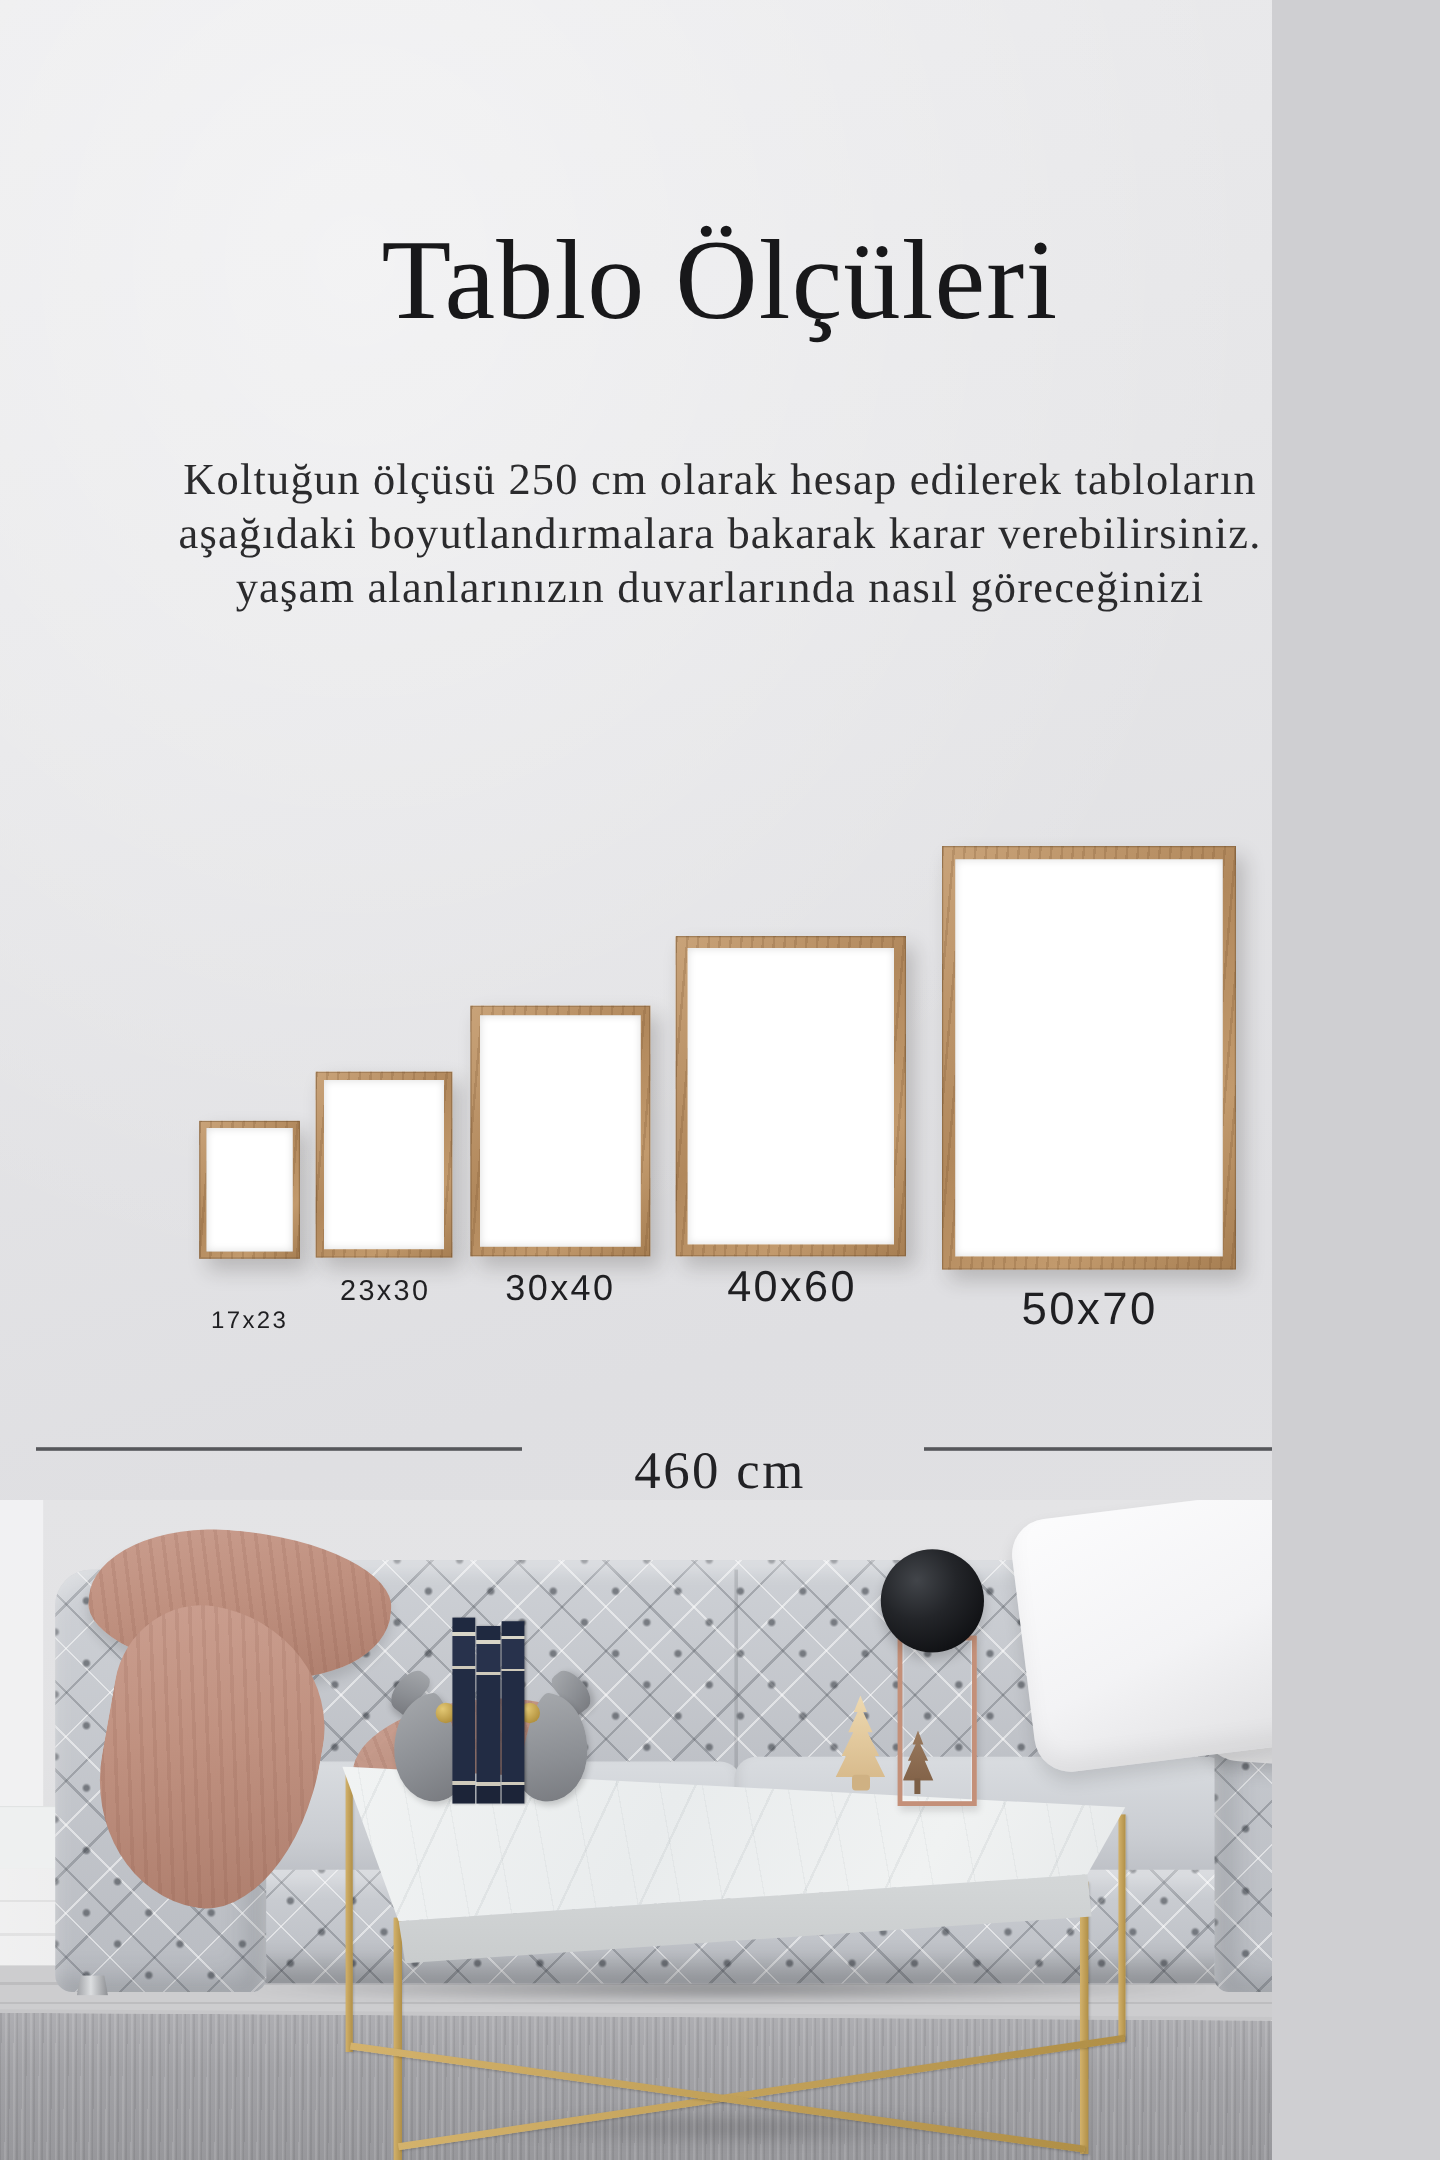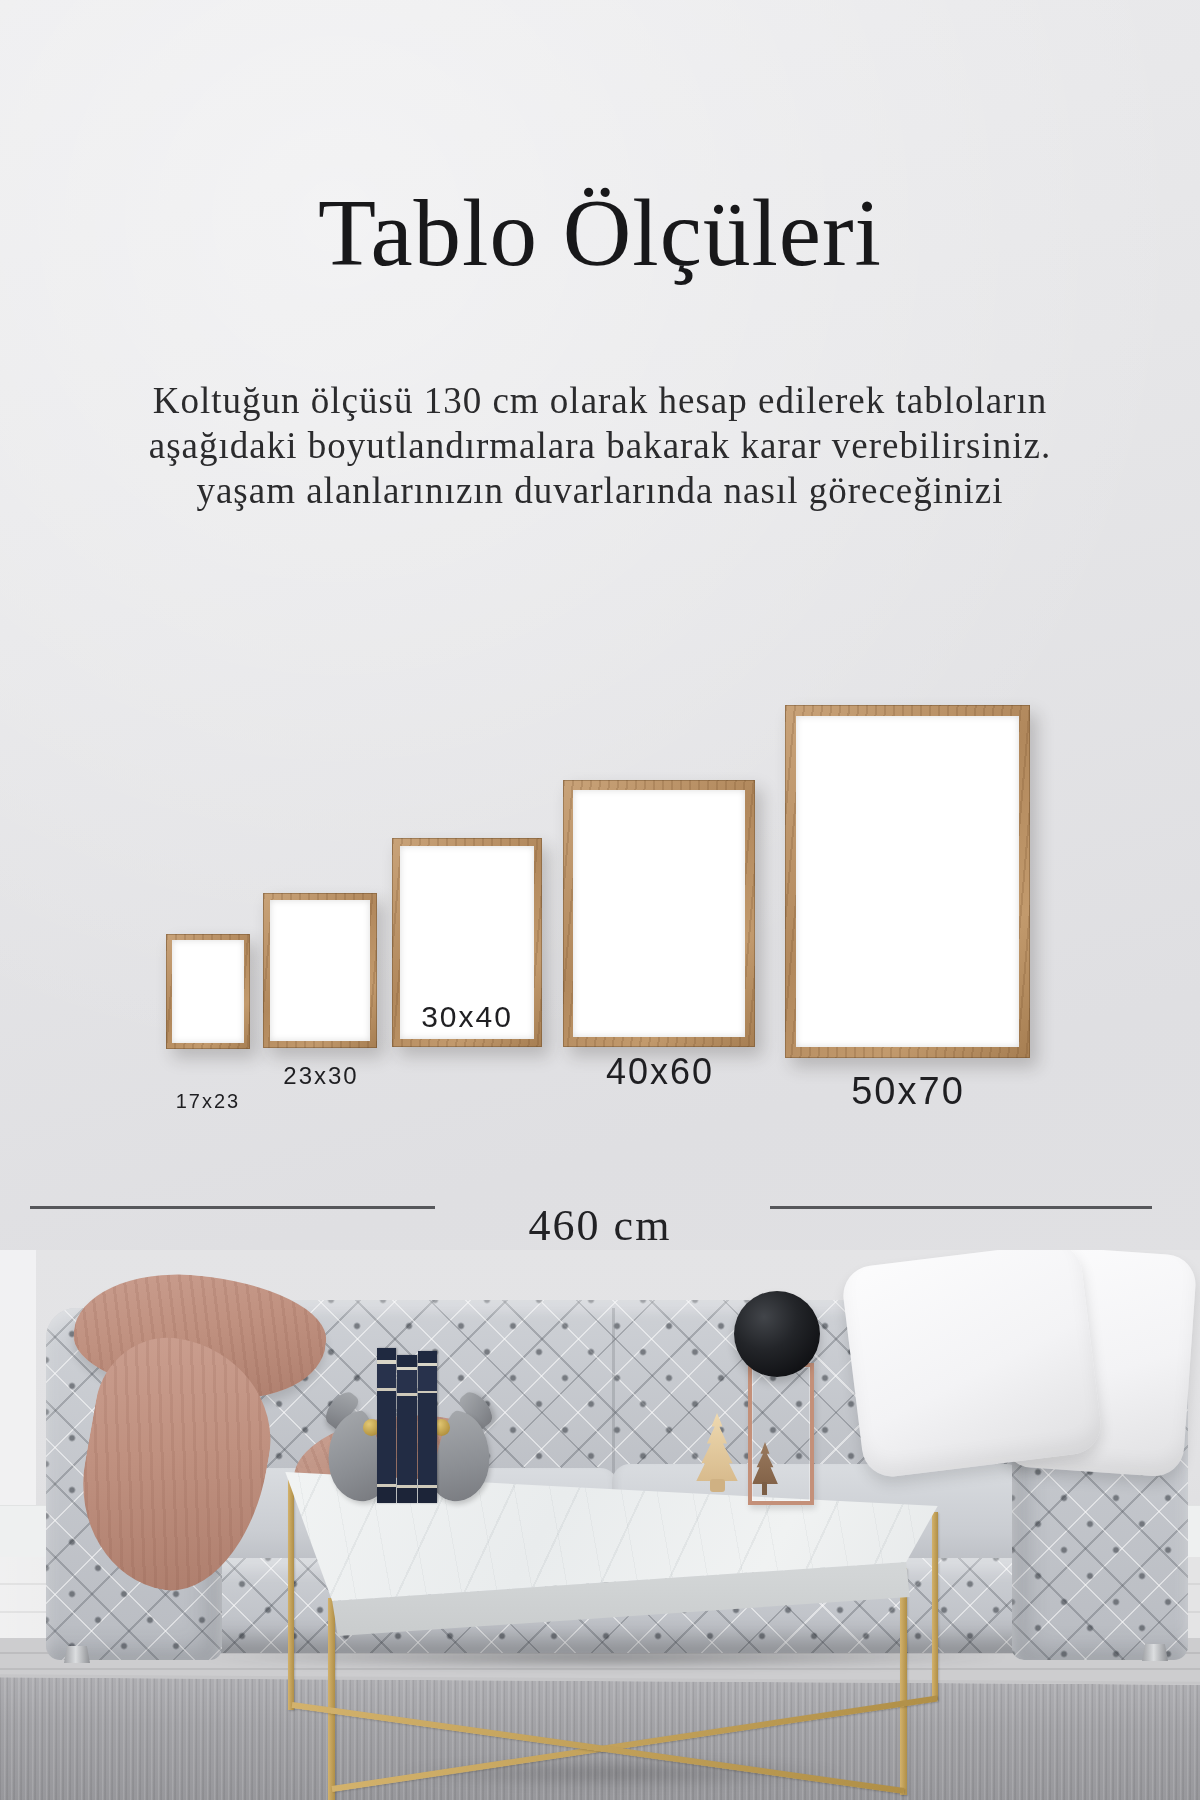--- a/index.html
+++ b/index.html
@@ -1,16 +1,16 @@
 <!DOCTYPE html>
 <html><head>
 <meta charset="utf-8">
 <style>
   html,body{margin:0;padding:0;background:#cfcfd2;}
-  #canvas{position:relative;width:1200px;height:1800px;overflow:hidden;
+  #canvas{position:relative;width:1060px;height:1800px;overflow:hidden;
     font-family:"Liberation Serif",serif;
     background:
       radial-gradient(120% 80% at 28% 12%, rgba(255,255,255,.45), rgba(255,255,255,0) 60%),
       linear-gradient(165deg,#ebebed 0%,#e6e6e8 30%,#dfdfe2 62%,#e2e2e4 100%);}
   .abs{position:absolute;}
 
   
   .title{top:186px;left:0;width:1200px;text-align:center;font-size:95px;line-height:95px;
     color:#18181a;letter-spacing:1px;font-weight:400;}
   .intro{top:378px;left:0;width:1200px;text-align:center;font-size:37px;line-height:45px;
@@ -27,21 +27,21 @@
   .f1{left:166px;top:934px;width:84px;height:115px;--b:6px;}
   .f2{left:263px;top:893px;width:114px;height:155px;--b:7px;}
   .f3{left:392px;top:838px;width:150px;height:209px;--b:8px;}
   .f4{left:563px;top:780px;width:192px;height:267px;--b:10px;}
   .f5{left:785px;top:705px;width:245px;height:353px;--b:11px;}
 
   .size-label{position:absolute;transform:translateX(-50%);font-family:"Liberation Sans",sans-serif;
     color:#1f1f22;letter-spacing:2px;white-space:nowrap;}
   .l1{left:208px;top:1066px;font-size:20px;margin-top:24px;}
   .l2{left:321px;top:1062px;font-size:24px;}
-  .l3{left:467px;top:1000px;font-size:30px;}
+  .l3{left:467px;top:1057px;font-size:30px;}
   .l4{left:660px;top:1051px;font-size:36px;text-align:center;}
   .l5{left:908px;top:1070px;font-size:38px;}
 
   
   .measure-heading{top:1152px;left:0;width:1200px;text-align:center;font-size:44px;line-height:48px;
     color:#222225;letter-spacing:2px;}
   .measure-value{top:1202px;left:0;width:1200px;text-align:center;font-size:44px;line-height:48px;
     color:#222225;letter-spacing:2px;}
   .measure-line{top:1206px;height:3px;background:#56575b;}
   .line-left{left:30px;width:405px;}
@@ -177,21 +177,21 @@
   .z1{z-index:1}.z2{z-index:2}.z3{z-index:3}.z4{z-index:4}.z5{z-index:5}.z6{z-index:6}.z7{z-index:7}
 </style>
 </head>
 <body>
 
 <div id="canvas">
 
   <div class="abs title">Tablo Ölçüleri</div>
 
   <div class="abs intro">
-    <div>Koltuğun ölçüsü 130 cm olarak hesap edilerek tabloların</div>
+    <div>Koltuğun ölçüsü 250 cm olarak hesap edilerek tabloların</div>
     <div>aşağıdaki boyutlandırmalara bakarak karar verebilirsiniz.</div>
     <div>yaşam alanlarınızın duvarlarında nasıl göreceğinizi</div>
   </div>
 
   <div class="frame f1">
       <div class="mat"></div>
     </div>
   <div class="frame f2">
       <div class="mat"></div>
     </div>

